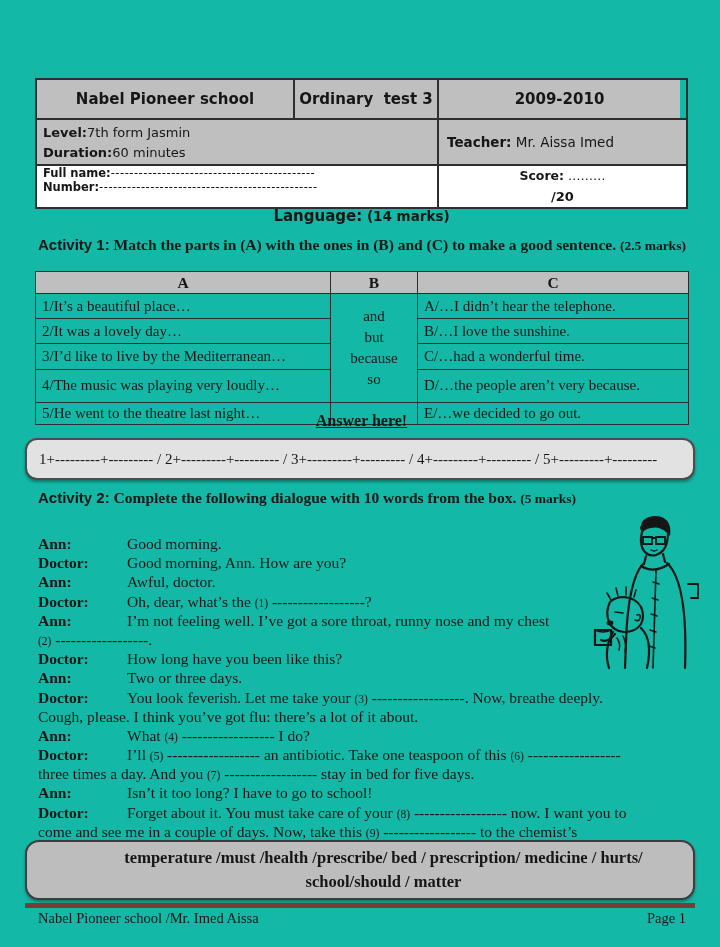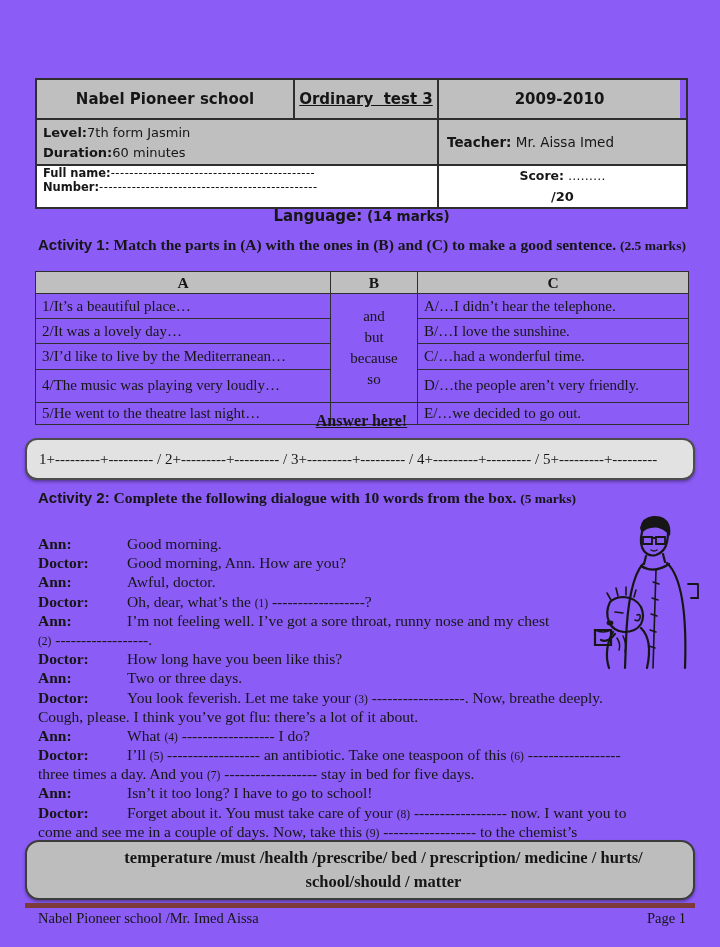--- a/index.html
+++ b/index.html
@@ -1,34 +1,34 @@
 <!DOCTYPE html>
 <html><head>
 <meta charset="utf-8">
 <style>
   * { margin:0; padding:0; box-sizing:border-box; }
   html,body { background:#ffffff; }
   .page {
-    position:relative; width:720px; height:947px; background:#8b5cf6;
+    position:relative; width:720px; height:947px; background:#14b8a6;
     font-family:"Liberation Serif", serif; color:#161616; overflow:hidden;
   }
 
   
   .hdr { position:absolute; left:35px; top:78px; width:653px; border:2px solid #2e2e2e; }
   .hdr-row { display:flex; }
   .hdr-row + .hdr-row { border-top:2px solid #2e2e2e; }
   .hcell { border-left:2px solid #2e2e2e; }
   .hcell:first-child { border-left:none; }
   .gray { background:#bfbfbf; }
   .row1 { height:38px; }
   .row1 .hcell {
     display:flex; align-items:center; justify-content:center;
     font-family:"DejaVu Sans", sans-serif; font-weight:bold; font-size:15px; white-space:pre;
   }
-  .r1c1 { width:256px; } .r1c2 { width:144px;text-decoration:underline; } .r1c3 { width:243px; }
+  .r1c1 { width:256px; } .r1c2 { width:144px; } .r1c3 { width:243px; }
   .row2 { height:46px; }
   .row2 .left  { width:400px; padding:3px 0 0 6px; font-family:"DejaVu Sans", sans-serif; font-size:13px; }
   .row2 .left div { line-height:20px; }
   .row2 .right { width:249px; display:flex; align-items:center; padding-left:8px;
                  font-family:"DejaVu Sans", sans-serif; font-size:13.5px; }
   .row3 { height:43px; }
   .row3 .left  { width:400px; background:#fff; padding:1px 0 0 6px;
                  font-family:"DejaVu Sans", sans-serif; font-size:11.5px; }
   .row3 .left div { line-height:13.5px; white-space:nowrap; overflow:hidden; }
   .row3 .right { width:249px; background:#fff; text-align:center;
@@ -149,21 +149,21 @@
     <tr class="norm">
       <td>2/It was a lovely day…</td>
       <td>B/…I love the sunshine.</td>
     </tr>
     <tr class="norm">
       <td>3/I’d like to live by the Mediterranean…</td>
       <td>C/…had a wonderful time.</td>
     </tr>
     <tr class="tall">
       <td>4/The music was playing very loudly…</td>
-      <td>D/…the people aren’t very friendly.</td>
+      <td>D/…the people aren’t very because.</td>
     </tr>
     <tr class="norm">
       <td>5/He went to the theatre last night…</td>
       <td></td>
       <td>E/…we decided to go out.</td>
     </tr>
   </tbody>
     </table>
 
   <div class="answer-head">Answer here!</div>

